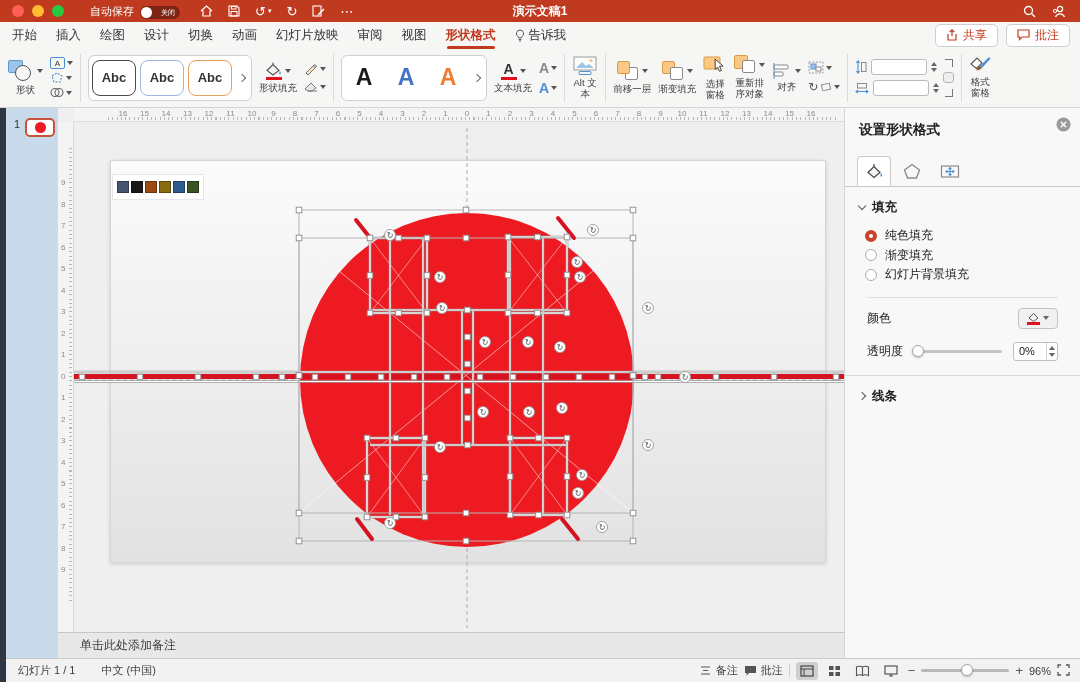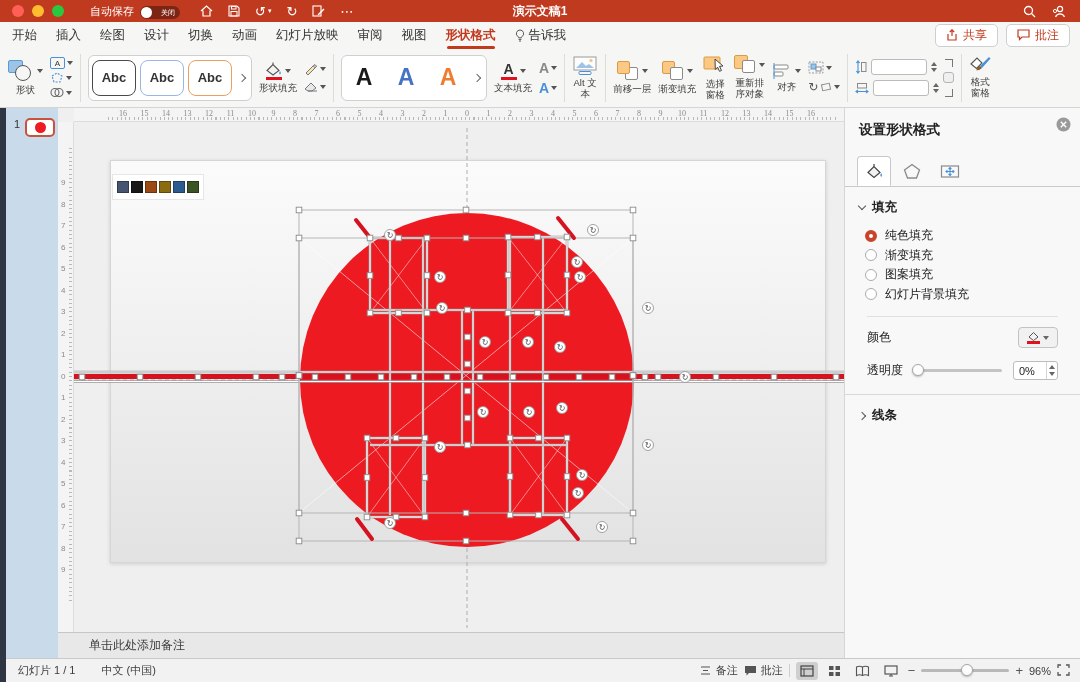--- a/index.html
+++ b/index.html
@@ -75,35 +75,35 @@
 
   
   .main { display:flex; height:550px; position:relative; }
   .edge { position:absolute; left:0; top:0; bottom:-24px; width:6px; background:#2f3542; z-index:60; }
   .thumbs { width:58px; background:#c9dbea; flex:none; padding:10px 0 0 14px; }
   .thumbrow { display:flex; gap:5px; align-items:flex-start; }
   .thumbnum { font-size:11px; color:#333; }
   .thumb { width:30px; height:19px; background:#fff; border:2px solid #c7543a; border-radius:5px; position:relative; }
   .thumb .dot { position:absolute; left:50%; top:50%; width:11px; height:11px; margin:-5.5px 0 0 -5.5px; border-radius:50%; background:#ee1a22; }
   .canvascol { flex:1; position:relative; background:#efefef; }
-  .hruler { position:absolute; left:16px; right:0; top:0; height:14px; background:#f4f4f4; border-bottom:1px solid #dcdcdc; z-index:5;font-family:Liberation Serif, serif; }
+  .hruler { position:absolute; left:16px; right:0; top:0; height:14px; background:#f4f4f4; border-bottom:1px solid #dcdcdc; z-index:5; }
   .hruler::after { content:''; position:absolute; left:34px; right:8px; bottom:1px; height:3px;
     background:repeating-linear-gradient(to right,#b8b8b8 0 1px,transparent 1px 4.3px); }
   .hnum { position:absolute; top:1px; font-size:8px; color:#8a8a8a; transform:translateX(-50%); }
   .vruler { position:absolute; left:0; top:14px; bottom:26px; width:16px; background:#f4f4f4; border-right:1px solid #dcdcdc; z-index:5; }
   .vruler::after { content:''; position:absolute; top:26px; bottom:30px; right:1px; width:3px;
     background:repeating-linear-gradient(to bottom,#b8b8b8 0 1px,transparent 1px 4.3px); }
   .vnum { position:absolute; left:3px; font-size:8px; color:#8a8a8a; }
   .canvas { position:absolute; left:16px; top:14px; right:0; bottom:26px; overflow:hidden; }
   .slide { position:absolute; left:36px; top:38px; width:716px; height:403px;
     background:linear-gradient(#fbfbfb,#e2e2e2); border:1px solid #d6d6d6; box-shadow:0 1px 4px rgba(0,0,0,.14); }
   .selsvg { position:absolute; left:0; top:0; width:770px; height:510px; z-index:2; }
   .swatches { position:absolute; left:39px; top:53px; height:24px; background:#fff; display:flex; align-items:center; gap:2px; padding:0 4px; box-shadow:0 0 0 1px #e6e6e6; z-index:3; }
   .sw { width:12px; height:12px; border:1px solid rgba(0,0,0,.3); }
-  .notesbar { position:absolute; left:0; right:0; bottom:0; height:26px; background:#e8e8e8; border-top:1px solid #c6c6c6; display:flex; align-items:center; padding-left:31px; font-size:12px; color:#3a3a3a; z-index:6; }
+  .notesbar { position:absolute; left:0; right:0; bottom:0; height:26px; background:#e8e8e8; border-top:1px solid #c6c6c6; display:flex; align-items:center; padding-left:22px; font-size:12px; color:#3a3a3a; z-index:6; }
 
   
   .panel { width:236px; flex:none; background:#f8f8f8; border-left:1px solid #d6d6d6; position:relative; font-size:12px; color:#222; }
   .p-title { font-size:13.5px; font-weight:bold; padding:13px 14px 9px; }
   .p-close { position:absolute; right:9px; top:9px; width:15px; height:15px; }
   .p-tabs { display:flex; margin:0 0 0 0; height:24px; }
   .p-tab { flex:1; display:flex; align-items:center; justify-content:center; font-size:12px; border:1px solid #cfcfcf; }
   .p-tab.sel { background:#e7e7e7; border-right:none; }
   .p-tab.uns { background:#fdfdfd; }
   .p-icons { display:flex; gap:4px; padding:8px 0 0 12px; border-bottom:1px solid #c9c9c9; }
@@ -766,24 +766,20 @@
           <div class="fopt">
             <span class="radio sel"></span>
             <span class="folab">纯色填充</span>
           </div>
           <div class="fopt">
             <span class="radio"></span>
             <span class="folab">渐变填充</span>
           </div>
           <div class="fopt">
             <span class="radio"></span>
-            <span class="folab">图案填充</span>
-          </div>
-          <div class="fopt">
-            <span class="radio"></span>
             <span class="folab">幻灯片背景填充</span>
           </div>
         </div>
 
       <div class="prow color">
         <span>颜色</span>
         <span class="colorbtn">
           <span class="cb-ic">
             <svg width="13" height="10" viewBox="0 0 13 10">
                 <path d="M2 6 L6.5 1.5 L11 6 L6.5 9.5 Z" fill="#f2f2f2" stroke="#555" stroke-width="1"></path>

